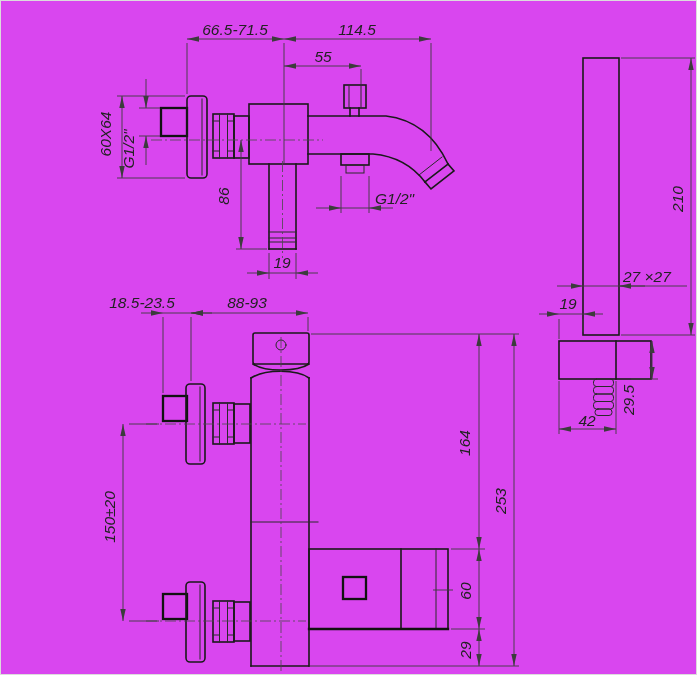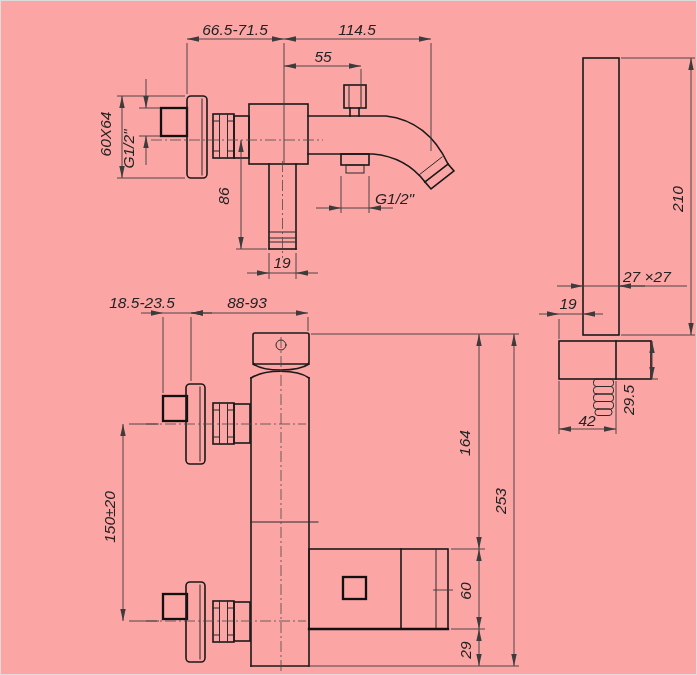--- a/index.html
+++ b/index.html
@@ -1,16 +1,16 @@
 <!DOCTYPE html>
 <html><head>
 <meta charset="utf-8">
 <style>
   html,body{margin:0;padding:0;background:#ffffff;}
-  .sheet{width:697px;height:675px;position:relative;background:#fca5a5;
+  .sheet{width:697px;height:675px;position:relative;background:#d946ef;
          border:1px solid #dcdcdc;box-sizing:border-box;overflow:hidden;}
   svg{display:block;}
   
   .ol{stroke:#1a1a1a;stroke-width:1.6;fill:none;stroke-linecap:square;}
   .ol2{stroke:#111111;stroke-width:2.3;fill:none;stroke-linecap:square;}
   .ml{stroke:#2a2a2a;stroke-width:1.0;fill:none;stroke-linecap:square;}
   
   .dl{stroke:#3c3c3c;stroke-width:0.9;fill:none;}
   .cl{stroke:#4a4a4a;stroke-width:0.8;fill:none;stroke-dasharray:11 3 2 3;}
   text{fill:#222222;font:italic 15.5px "Liberation Sans", sans-serif;}

